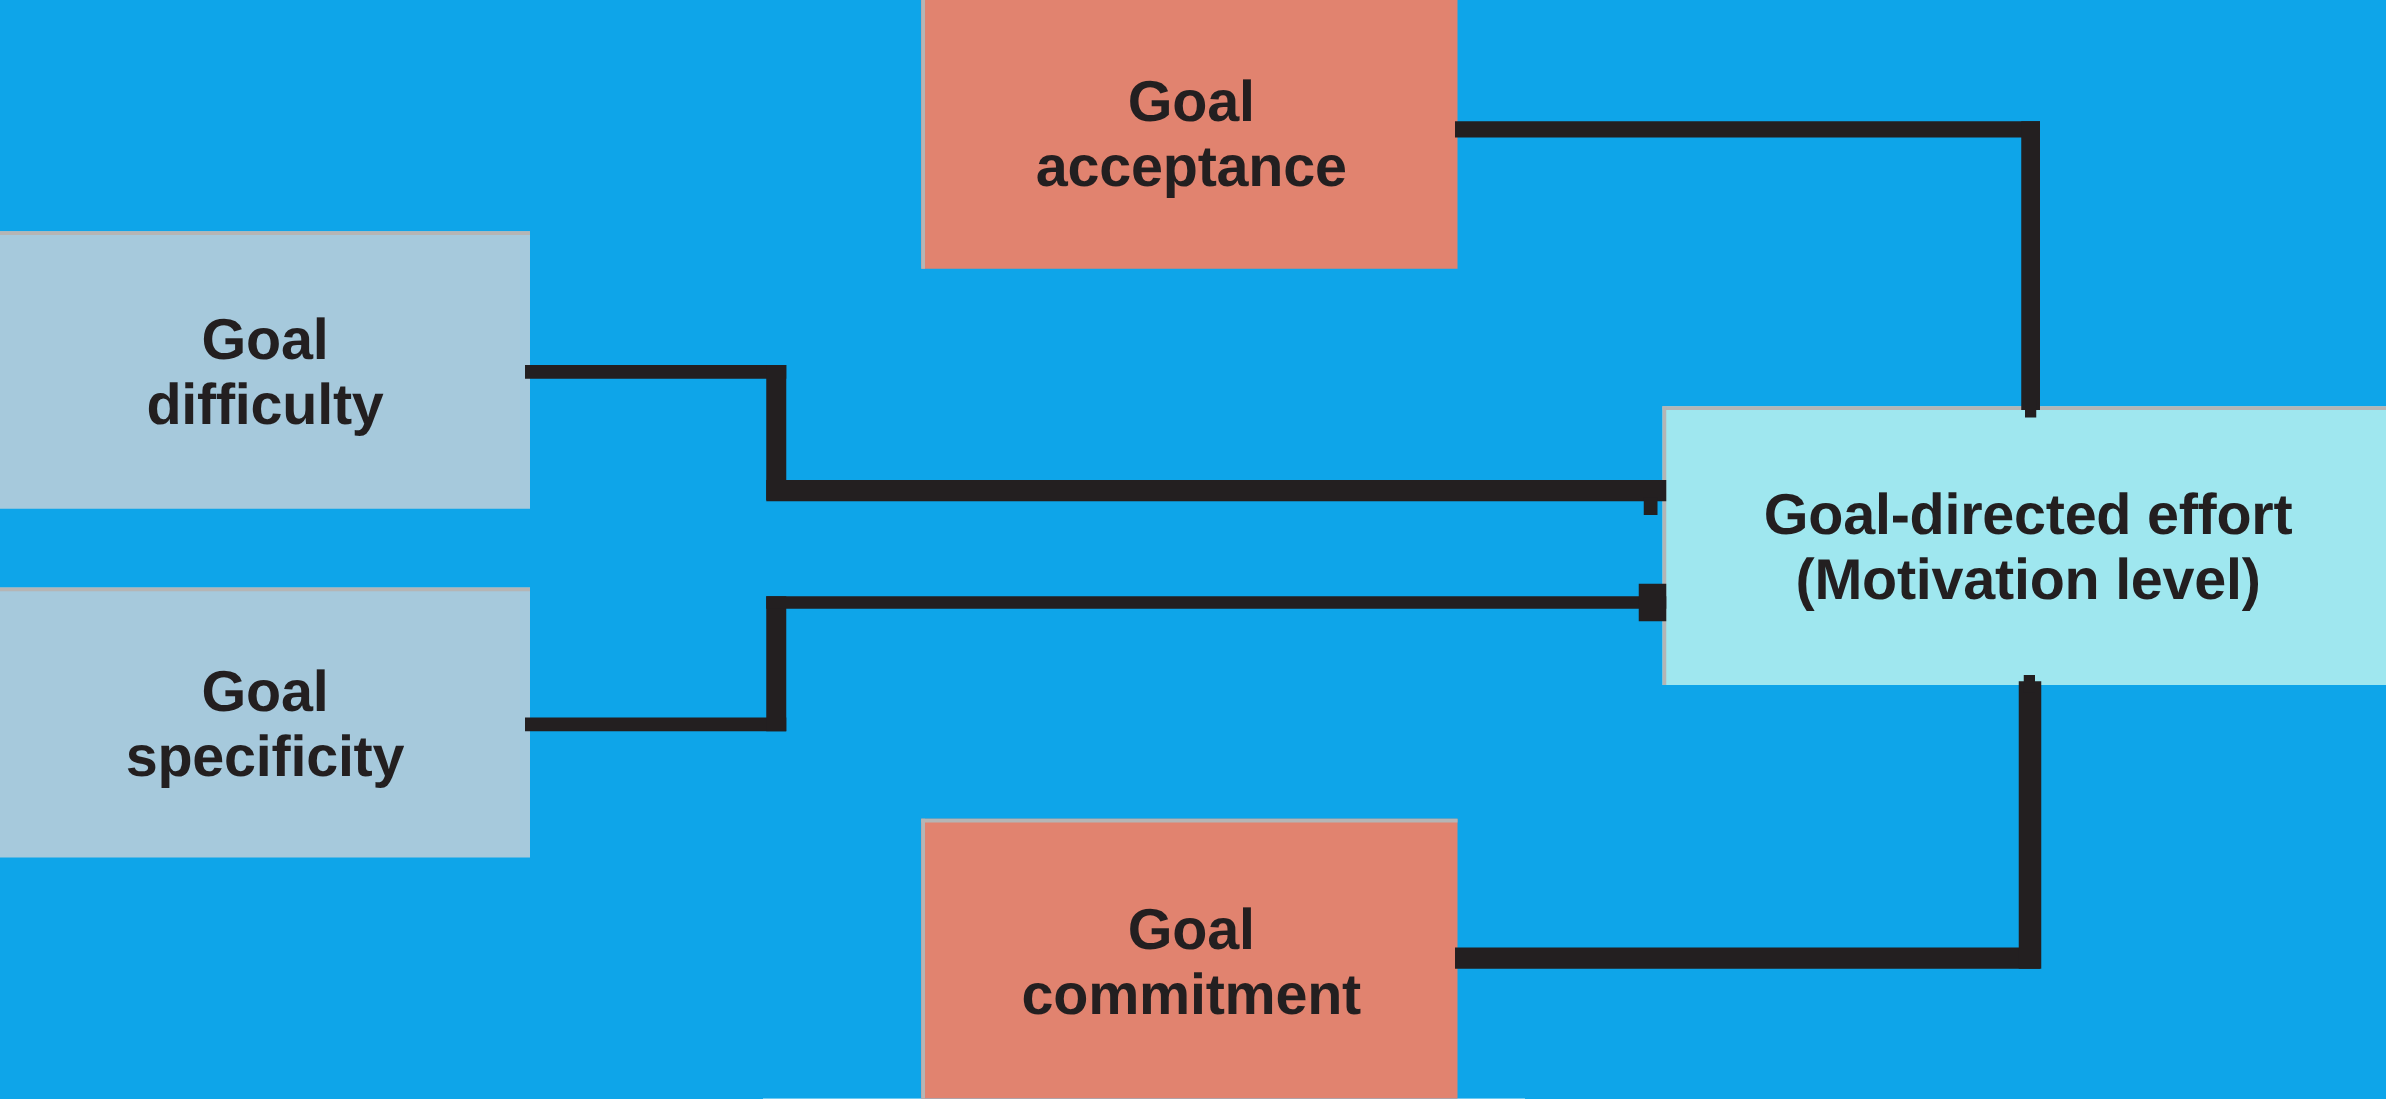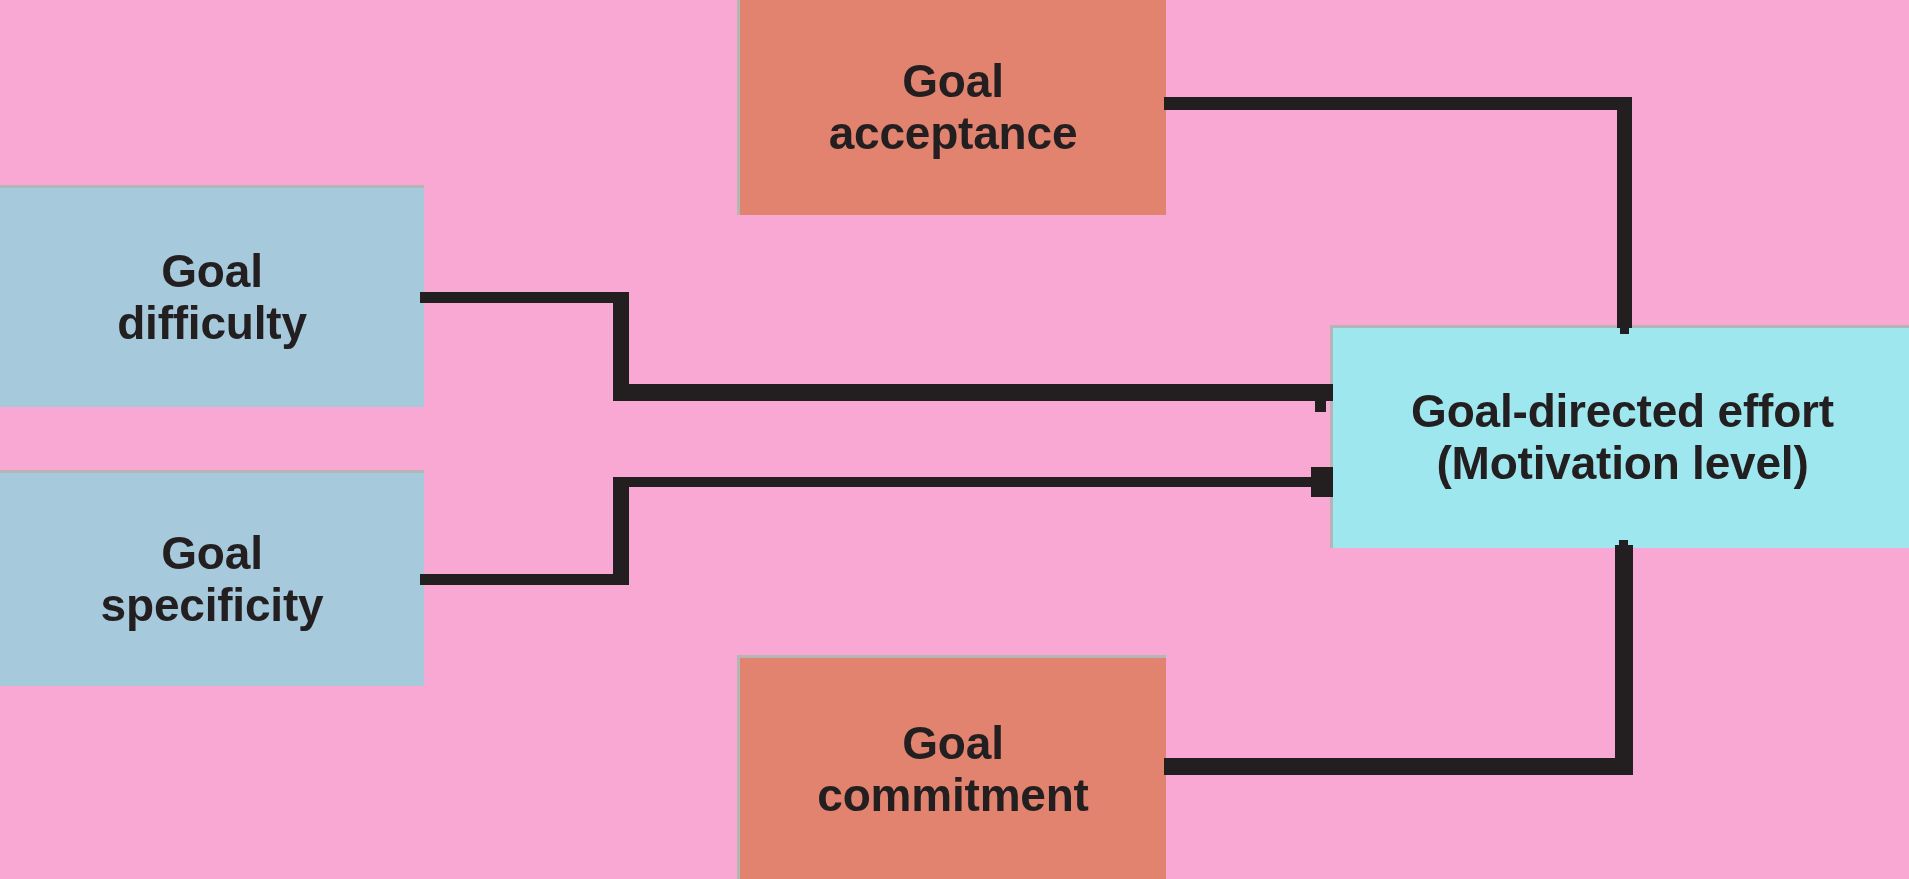--- a/index.html
+++ b/index.html
@@ -7,21 +7,21 @@
     padding: 0;
     background: #ffffff;
   }
   body {
     font-family: "Liberation Sans", sans-serif;
   }
   #canvas {
     position: relative;
     width: 1909px;
     height: 879px;
-    background: #f9a8d4;
+    background: #0ea5e9;
     overflow: hidden;
   }
   .node {
     position: absolute;
     display: flex;
     align-items: center;
     justify-content: center;
     text-align: center;
     box-sizing: border-box;
     color: #231f20;

